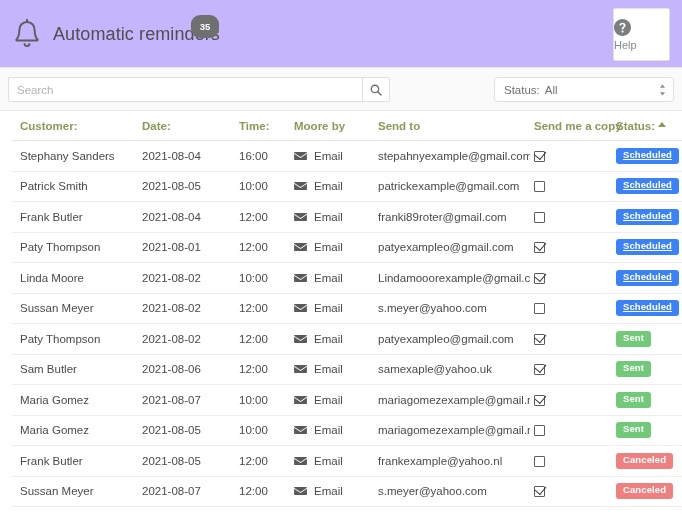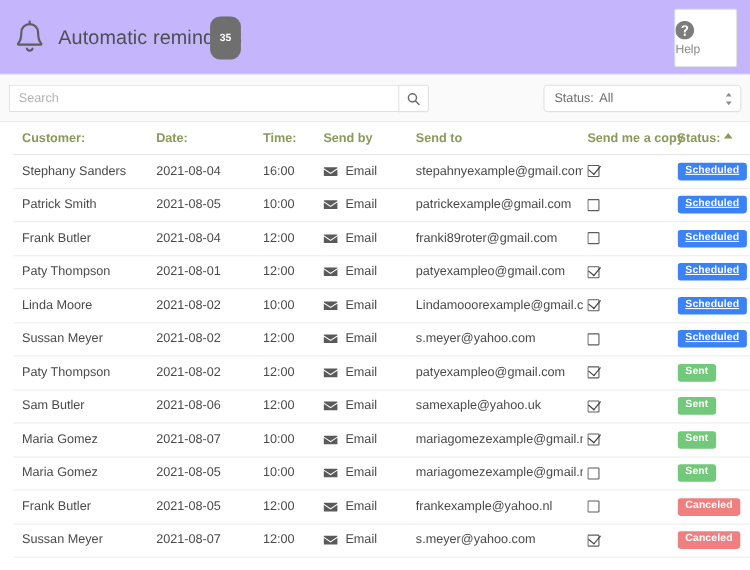--- a/index.html
+++ b/index.html
@@ -46,21 +46,21 @@
     letter-spacing: 0.1px;
     white-space: nowrap;
     font-weight: normal;
   }
   .count-badge {
     position: absolute;
     left: 191px;
     top: 15px;
     min-width: 16px;
     height: 15px;
-    padding: 12px 6px;
+    padding: 4px 6px;
     border-radius: 9px;
     background: #6f6f6f;
     color: #ffffff;
     font-size: 9.5px;
     font-weight: bold;
     line-height: 15px;
     text-align: center;
     box-sizing: content-box;
   }
   .help-button {
@@ -339,21 +339,21 @@
   </div>
 </div>
 
 <div class="table-wrap">
   <table class="reminders">
     <thead>
       <tr>
         <th class="c-customer">Customer:</th>
         <th class="c-date">Date:</th>
         <th class="c-time">Time:</th>
-        <th class="c-sendby">Send by</th>
+        <th class="c-sendby">Moore by</th>
         <th class="c-sendto">Send to</th>
         <th class="c-copy">Send me a copy</th>
         <th class="c-status"><span>Status:</span><span class="sort-caret"></span></th>
       </tr>
     </thead>
     <tbody id="tbody">
         <tr>
           <td class="c-customer">Stephany Sanders</td>
           <td class="c-date">2021-08-04</td>
           <td class="c-time">16:00</td>

